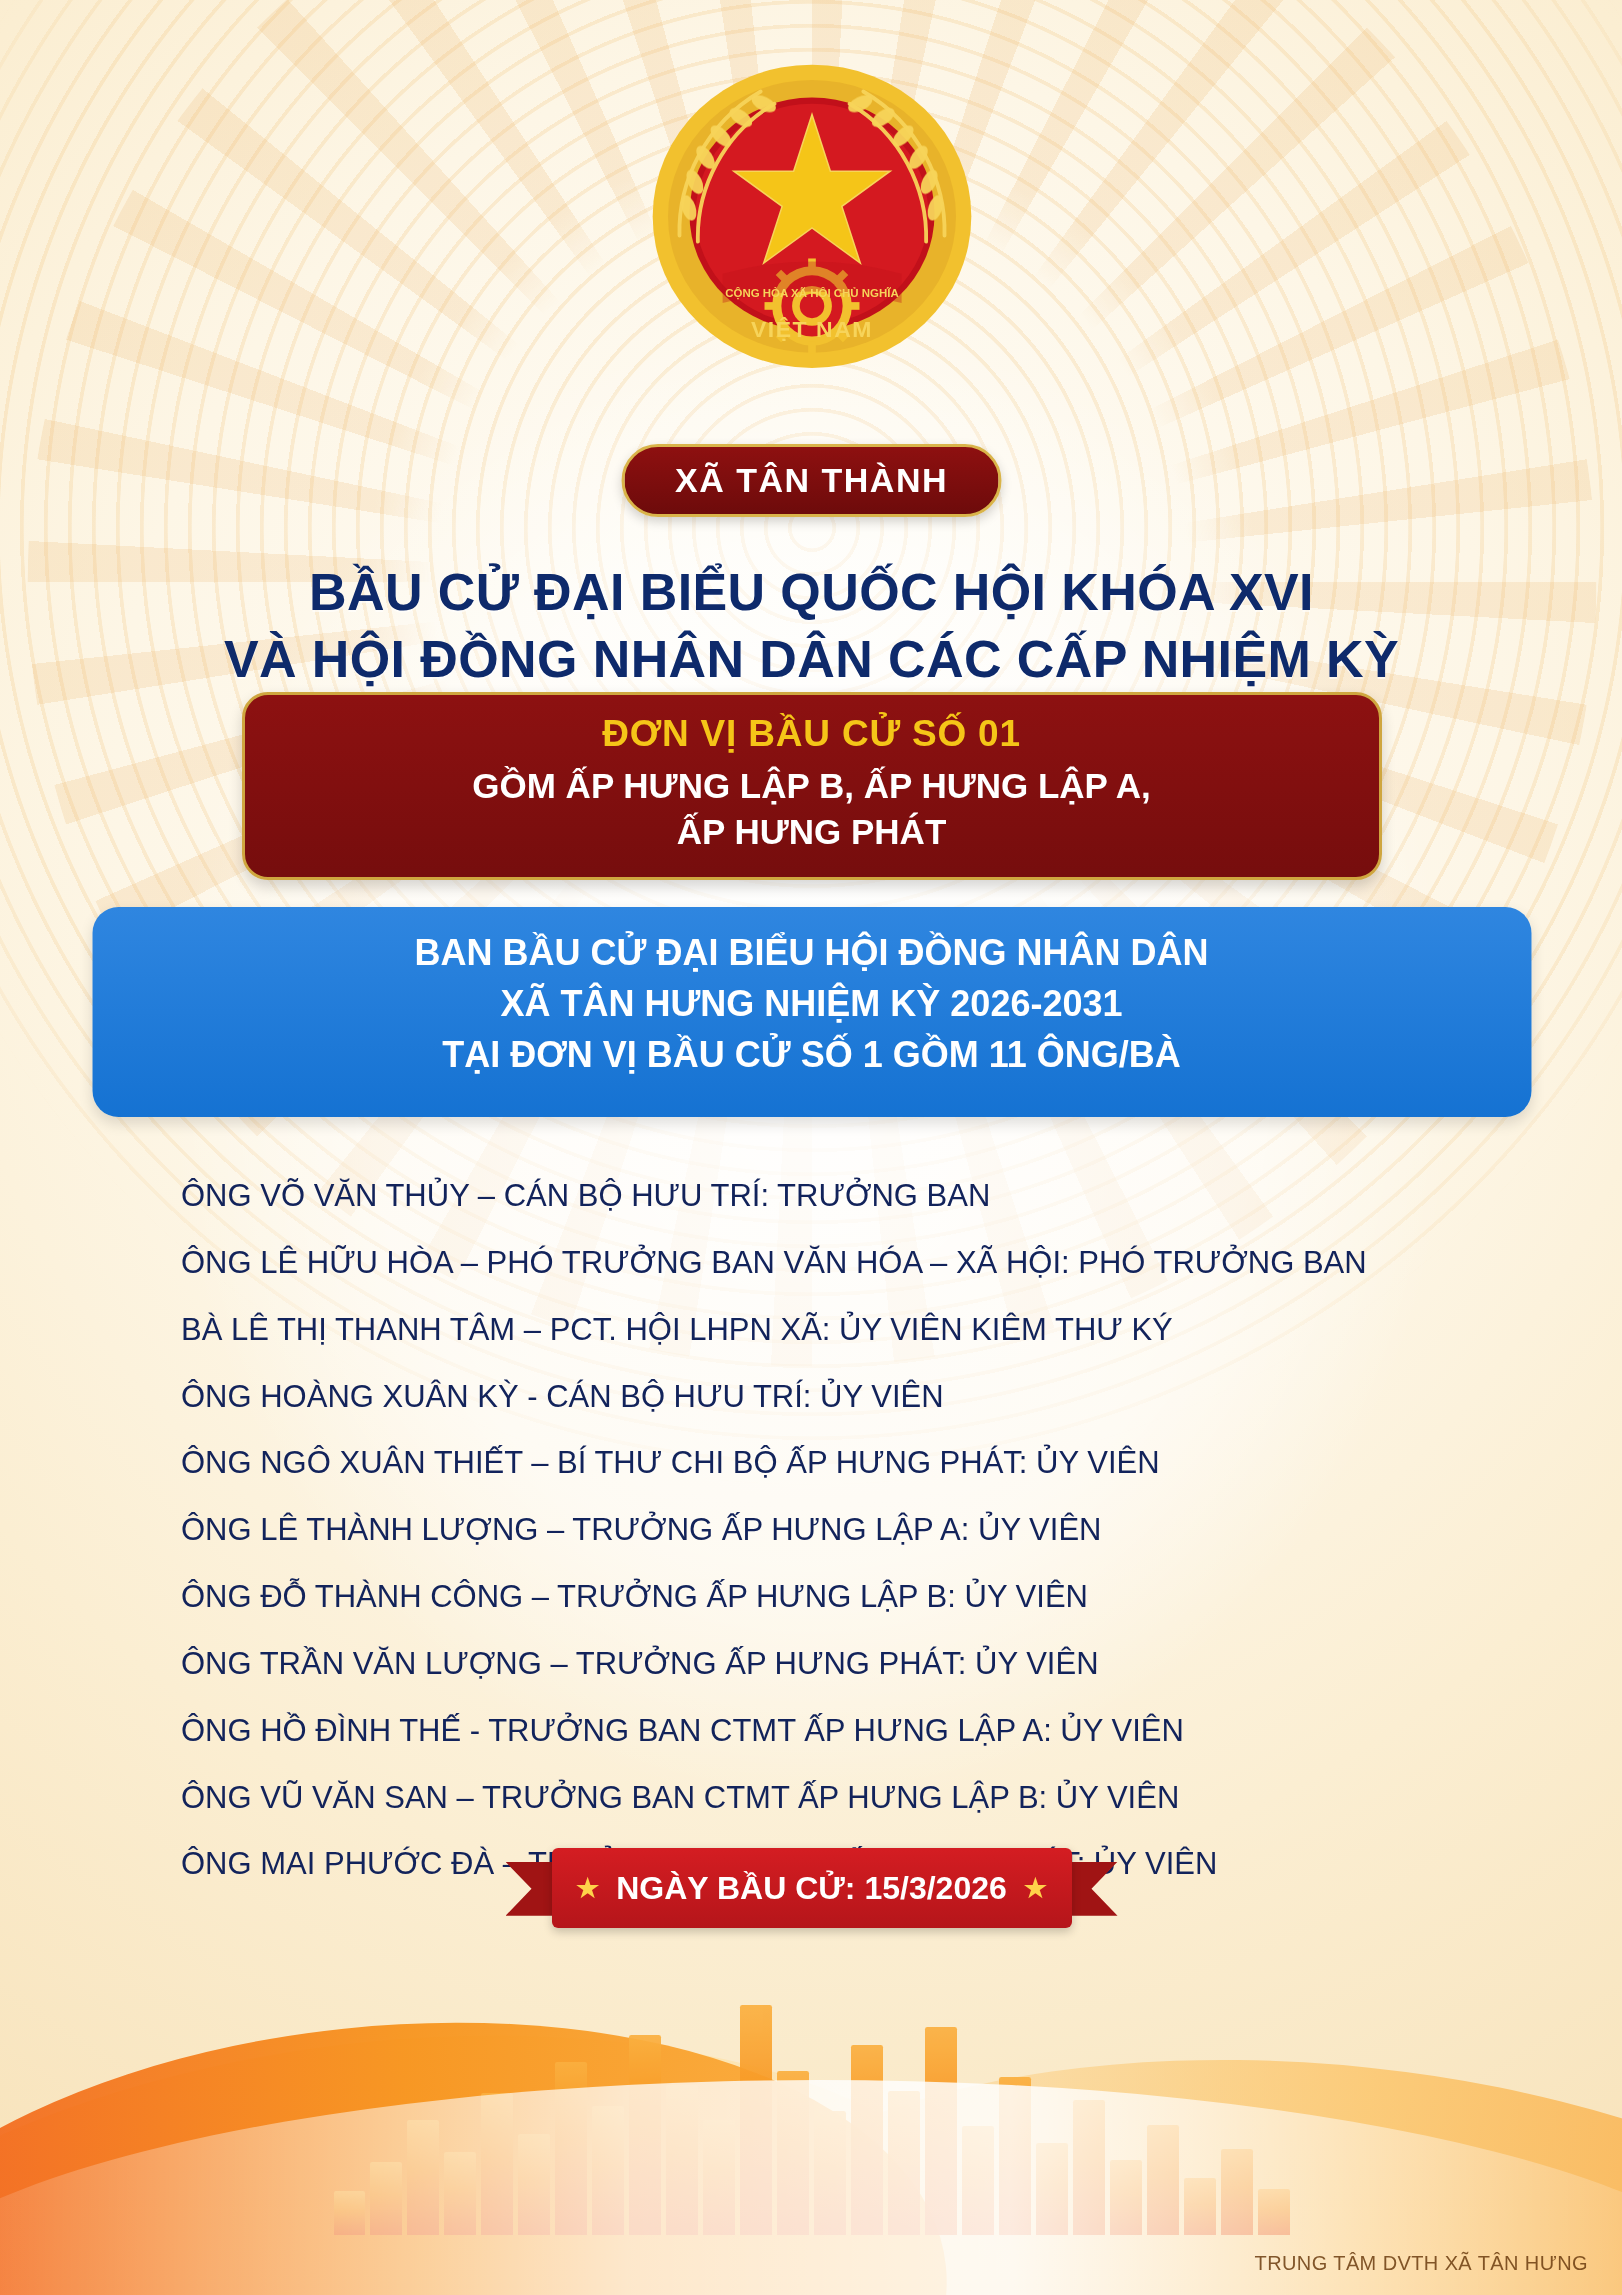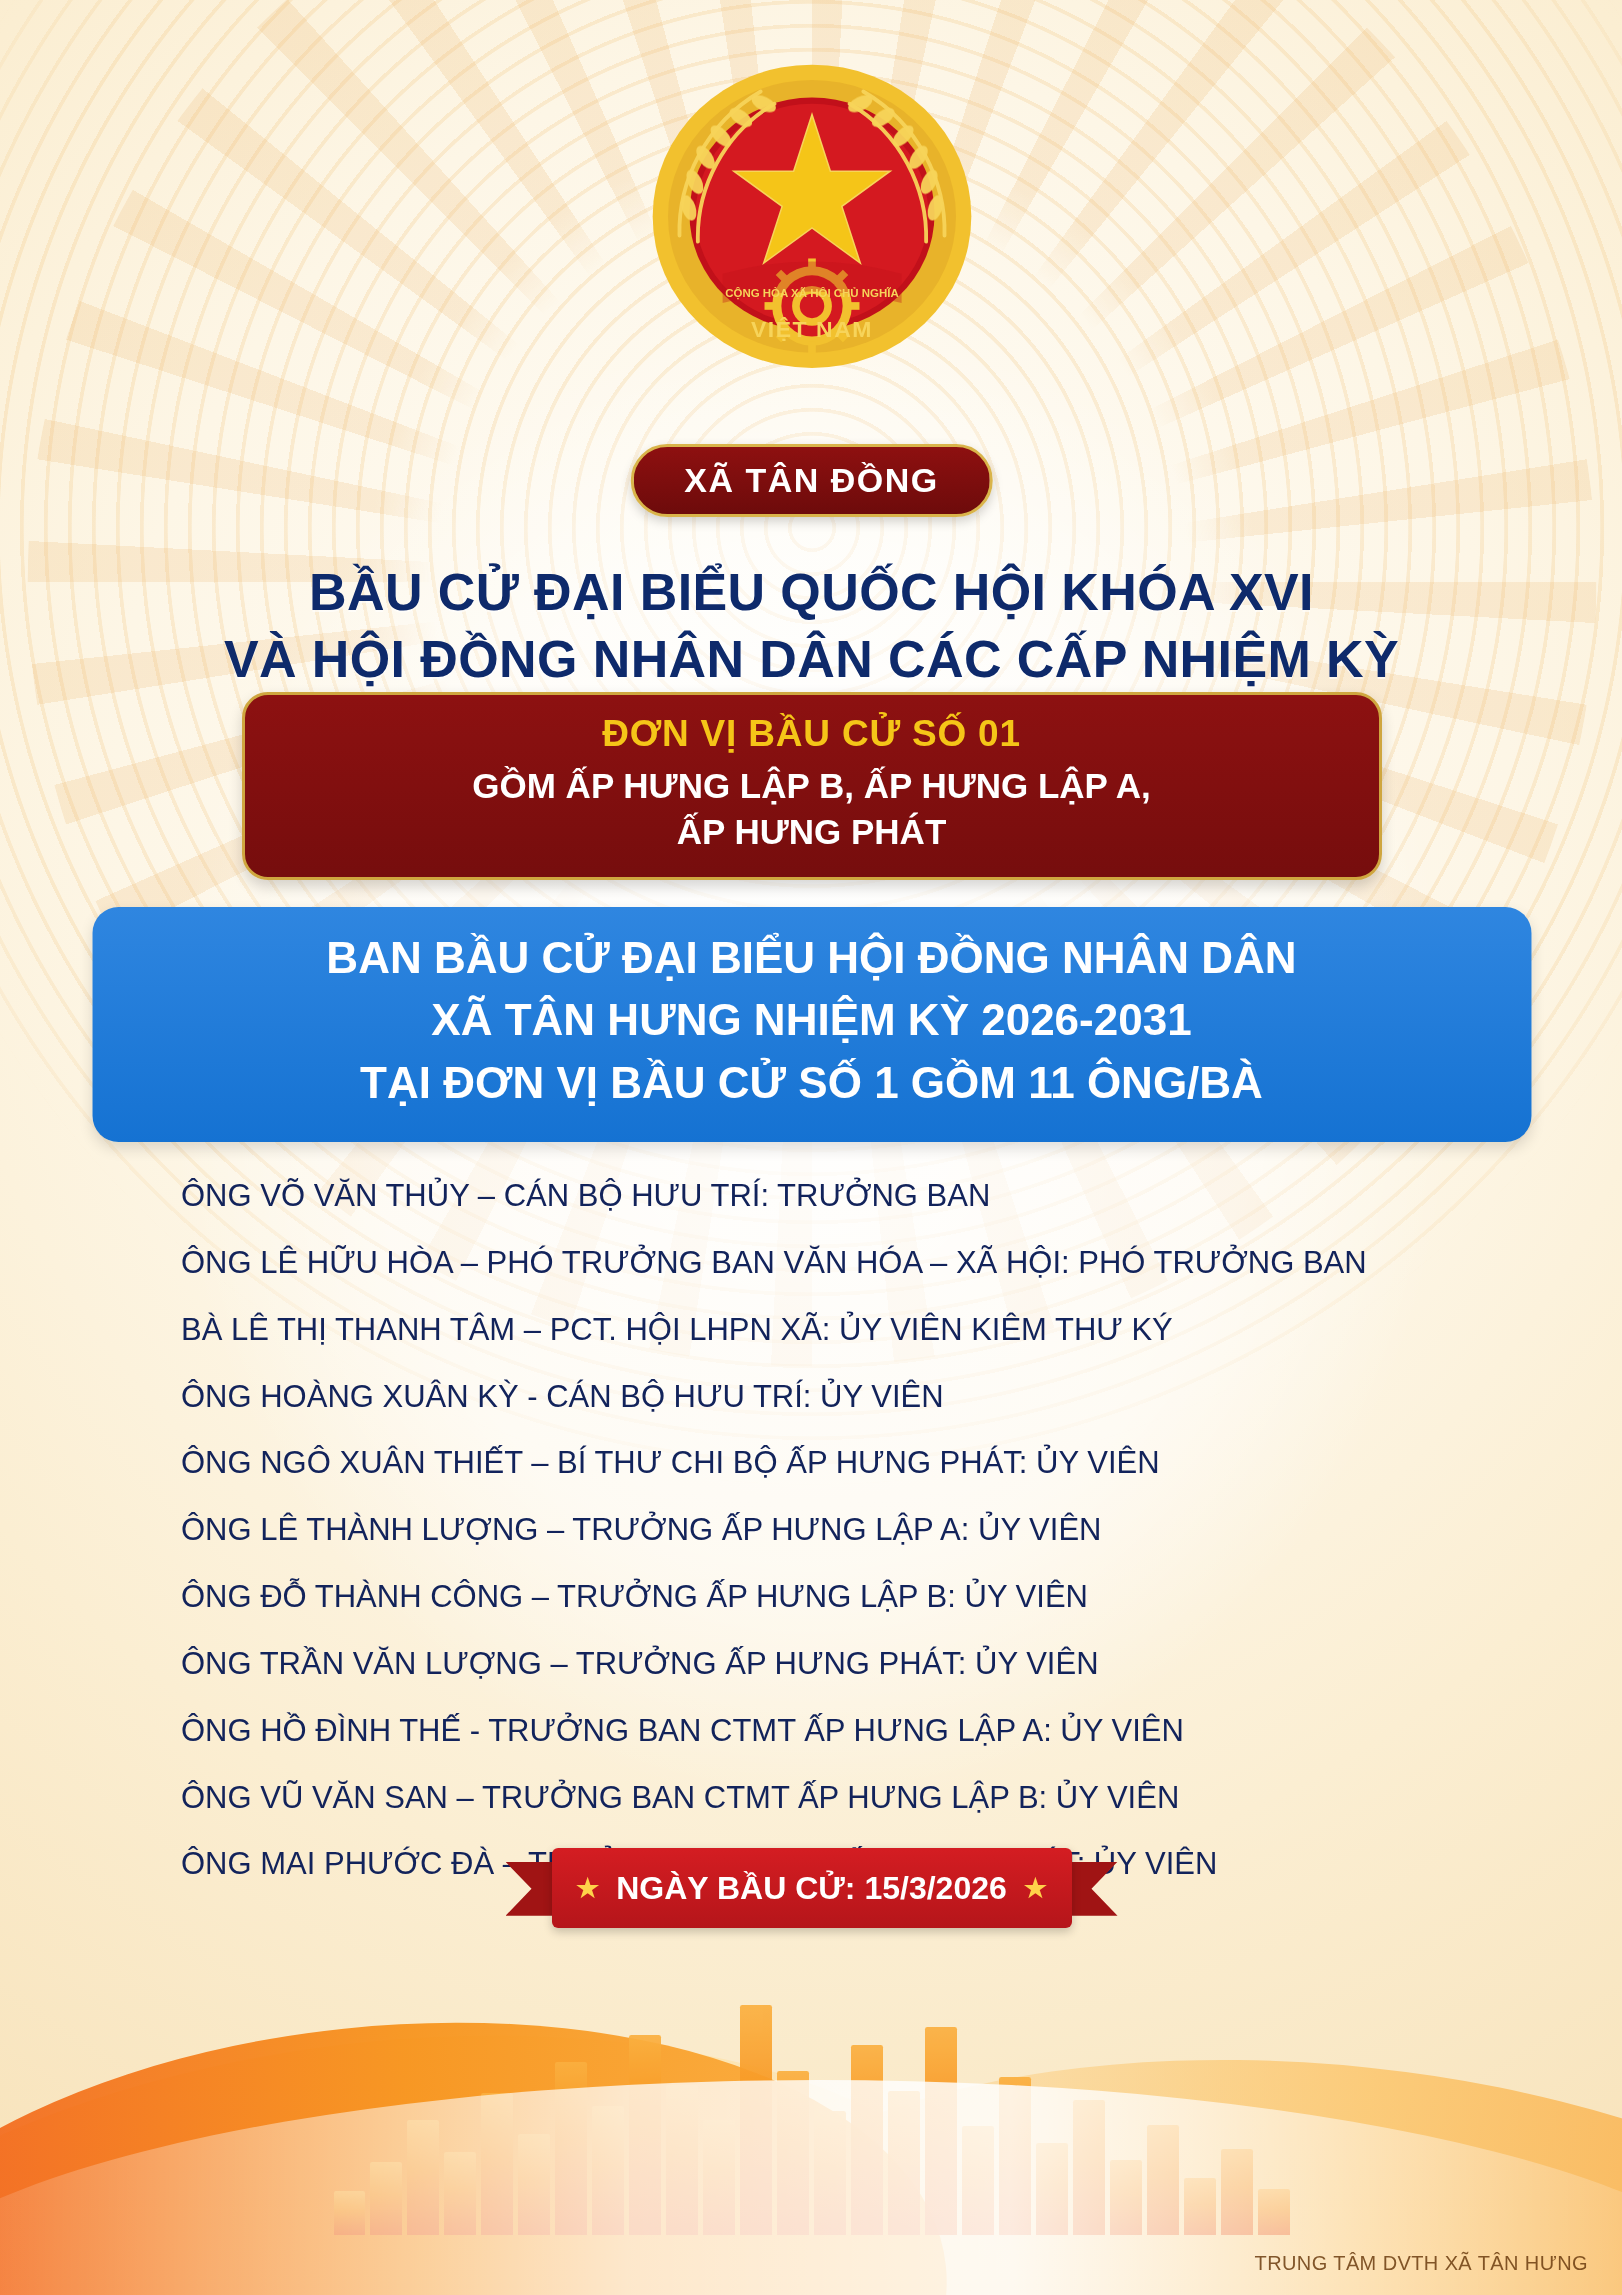--- a/index.html
+++ b/index.html
@@ -238,24 +238,24 @@
   }
 
   .committee-box {
     position: absolute;
     left: 50%;
     top: 907px;
     transform: translateX(-50%);
     width: 1439px;
     background: linear-gradient(180deg, #2f86e0 0%, #1572d2 100%);
     border-radius: 26px;
-    padding: 20px 31px 28px;
+    padding: 20px 31px 37px;
     box-sizing: border-box;
     color: #ffffff;
-    font-size: 44px;
+    font-size: 36px;
     font-weight: bold;
     line-height: 1.42;
     box-shadow: 0 6.1px 13.8px rgba(0,0,0,.12);
   }
 
   .member-list {
     position: absolute;
     left: 50%;
     top: 1163px;
     transform: translateX(-50%);
@@ -391,21 +391,21 @@
 
       <path d="M118 300 Q 235 268 352 300 L 352 338 Q 235 308 118 338 Z" fill="#c1101a" opacity=".35"></path>
 
       <text x="235" y="330" text-anchor="middle" fill="#f7d45a" font-family="'Liberation Sans', sans-serif" font-size="15" font-weight="bold">CỘNG HÒA XÃ HỘI CHỦ NGHĨA</text>
       <text x="235" y="382" text-anchor="middle" fill="#f7d45a" font-family="'Liberation Sans', sans-serif" font-size="30" font-weight="bold" letter-spacing="2">VIỆT NAM</text>
     </svg>
   </div>
 
   <div class="content">
 
-    <div class="ribbon-label">XÃ TÂN ĐỒNG</div>
+    <div class="ribbon-label">XÃ TÂN THÀNH</div>
 
     <div class="main-title">
       <div>BẦU CỬ ĐẠI BIỂU QUỐC HỘI KHÓA XVI</div>
       <div>VÀ HỘI ĐỒNG NHÂN DÂN CÁC CẤP NHIỆM KỲ 2026-2031</div>
     </div>
 
     <div class="unit-box">
       <div class="line1">ĐƠN VỊ BẦU CỬ SỐ 01</div>
       <div class="line2">GỒM ẤP HƯNG LẬP B, ẤP HƯNG LẬP A,</div>
       <div class="line2">ẤP HƯNG PHÁT</div>

